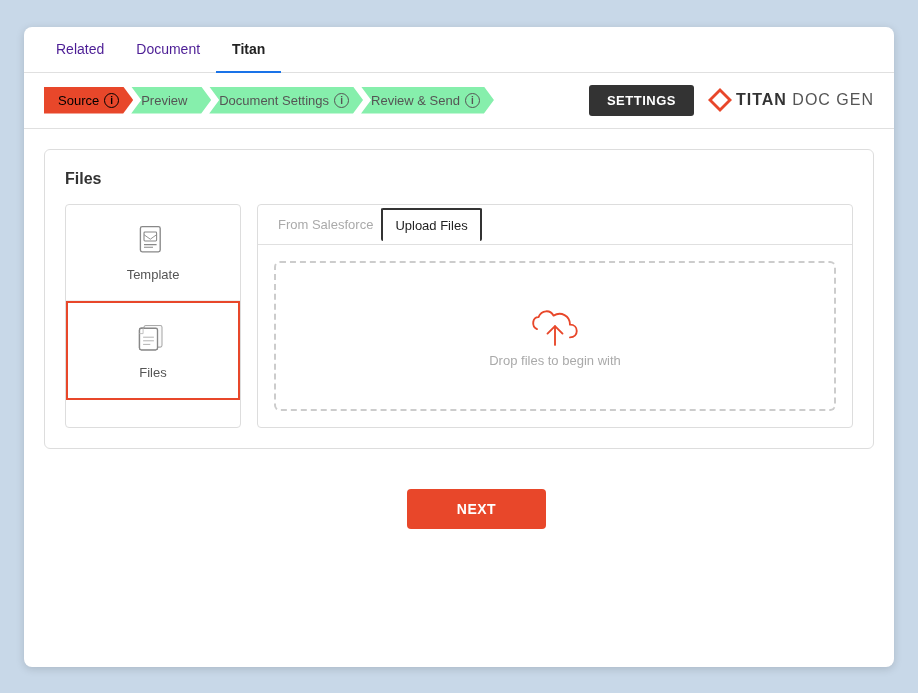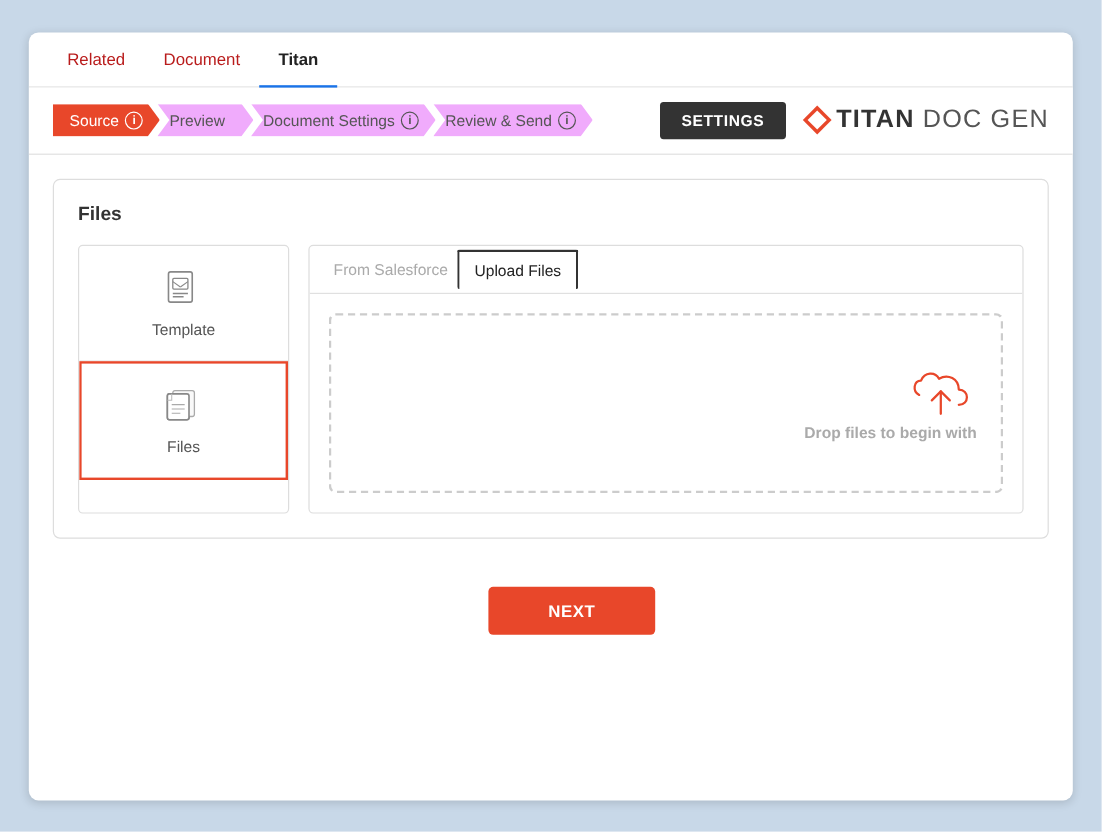--- a/index.html
+++ b/index.html
@@ -24,21 +24,21 @@
     
     .tabs {
       display: flex;
       align-items: center;
       border-bottom: 1px solid #e0e0e0;
       padding: 0 16px;
     }
     .tab {
       padding: 14px 16px;
       font-size: 14px;
-      color: #b91c1c;
+      color: #4c1d95;
       cursor: pointer;
       border-bottom: 2px solid transparent;
       margin-bottom: -1px;
     }
     .tab.active {
       color: #222;
       font-weight: 700;
       border-bottom: 2px solid #1a73e8;
     }
     
@@ -55,31 +55,31 @@
       align-items: center;
       font-size: 13px;
       color: #555;
       position: relative;
     }
     .step-content {
       display: flex;
       align-items: center;
       gap: 5px;
       padding: 6px 14px 6px 10px;
-      background: #f0abfc;
+      background: #86efac;
       clip-path: polygon(0 0, calc(100% - 10px) 0, 100% 50%, calc(100% - 10px) 100%, 0 100%, 10px 50%);
       min-width: 80px;
     }
     .step:first-child .step-content {
       clip-path: polygon(0 0, calc(100% - 10px) 0, 100% 50%, calc(100% - 10px) 100%, 0 100%);
       padding-left: 14px;
     }
     .step.active .step-content {
       background: #e8472a;
-      color: #ffffff;
+      color: #000000;
     }
     .step-info-icon {
       display: inline-flex;
       align-items: center;
       justify-content: center;
       width: 15px;
       height: 15px;
       border-radius: 50%;
       border: 1px solid currentColor;
       font-size: 10px;
@@ -188,25 +188,24 @@
       font-size: 13px;
       padding: 12px 4px;
     }
     
     .drop-zone {
       margin: 16px;
       border: 2px dashed #ccc;
       border-radius: 6px;
       display: flex;
       flex-direction: column;
-      align-items: flex-end;
+      align-items: center;
       justify-content: center;
       padding: 40px 20px;
       min-height: 150px;
-      font-weight: bold;
     }
     .drop-text {
       font-size: 13px;
       color: #aaa;
     }
     
     .cloud-svg {
       width: 60px;
       height: 50px;
     }
@@ -276,21 +275,21 @@
 
     <button class="settings-btn">SETTINGS</button>
 
     <div class="brand-logo">
       <div class="titan-logo-wrapper">
 
         <svg width="28" height="28" viewBox="0 0 28 28">
           <polygon points="14,2 26,14 14,26 2,14" fill="#e8472a"></polygon>
           <polygon points="14,6 22,14 14,22 6,14" fill="white"></polygon>
         </svg>
-        <span style="font-size:21px;font-weight:800;color:#333;letter-spacing:1px;">TITAN <span style="color:#555;font-weight:400;">DOC GEN</span></span>
+        <span style="font-size:16px;font-weight:800;color:#333;letter-spacing:1px;">TITAN <span style="color:#555;font-weight:400;">DOC GEN</span></span>
       </div>
     </div>
   </div>
 
   <div class="files-section">
     <div class="files-title">Files</div>
 
     <div class="files-layout">
 
       <div class="files-sidebar">

